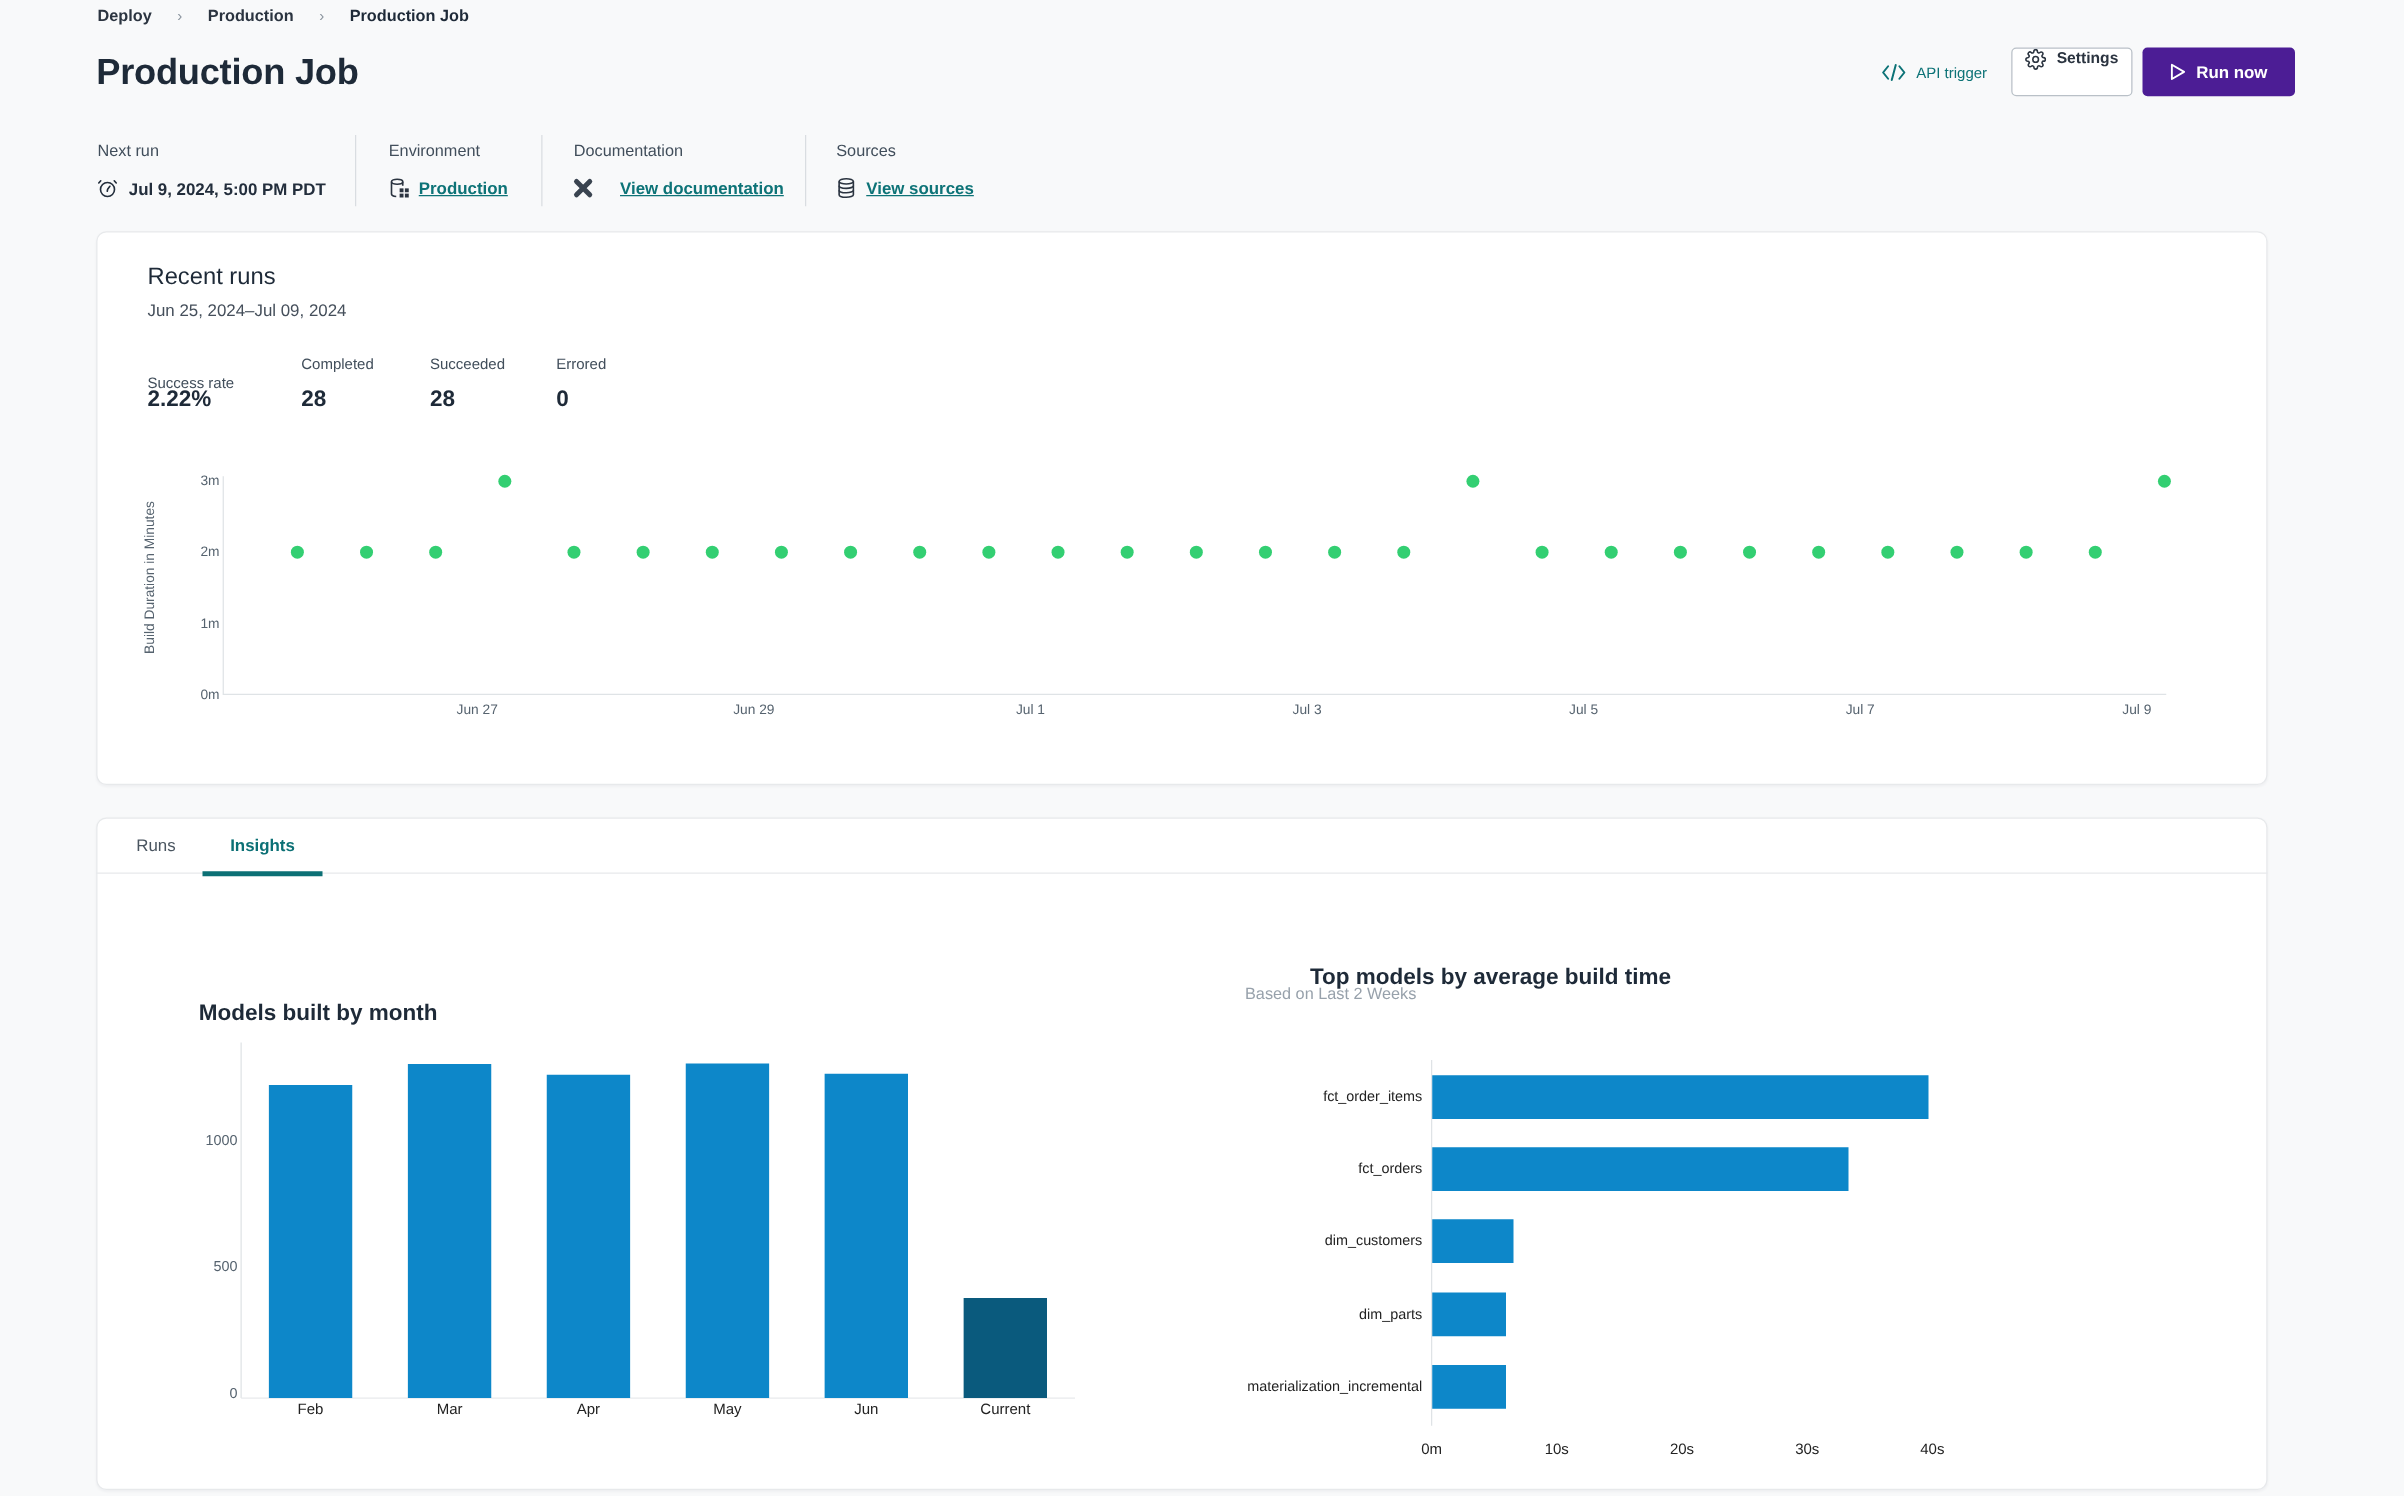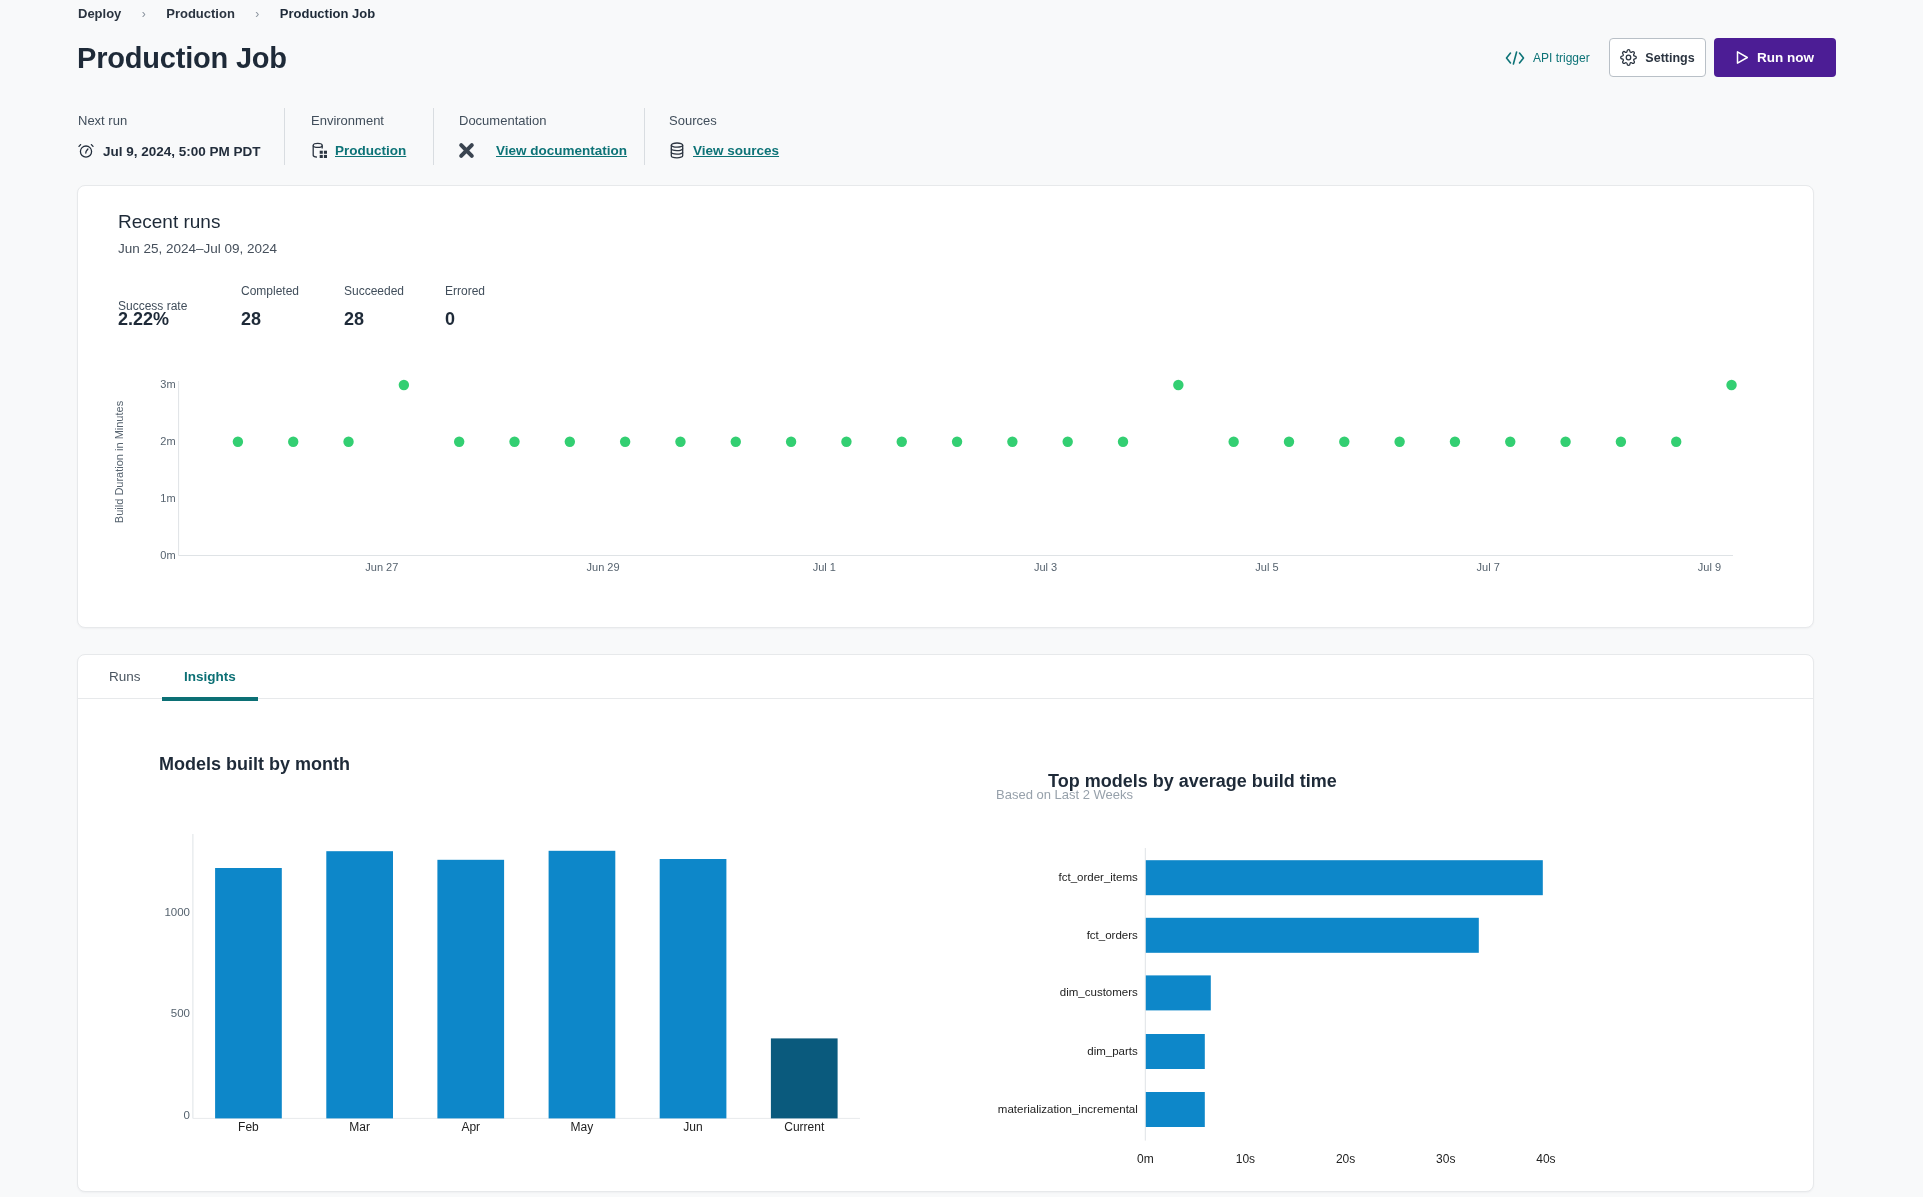--- a/index.html
+++ b/index.html
@@ -80,21 +80,21 @@
 
 <div class="abs" style="left:1505px; top:51px; display:flex; align-items:center; gap:8px; color:#0d7377;">
   <svg width="20" height="14" viewBox="0 0 20 14" fill="none" stroke="#0d7377" stroke-width="1.6" stroke-linecap="round" stroke-linejoin="round">
     <path d="M5.5 2 L1.5 7 L5.5 12"></path>
     <path d="M14.5 2 L18.5 7 L14.5 12"></path>
     <path d="M11.6 1 L8.4 13"></path>
   </svg>
   <span style="font-size:12px; font-weight:400;">API trigger</span>
 </div>
 
-<div class="abs" style="left:1609px; top:38px; width:97px; height:39px; background:#fff; border:1px solid #b9c0c7; border-radius:4px; display:flex; align-items:center; justify-content:center; gap:8px;">
+<div class="abs" style="left:1609px; top:38px; width:97px; height:39px; background:#fff; border:1px solid #b9c0c7; border-radius:4px; display:flex; align-items:flex-start; justify-content:center; gap:8px;">
   <svg width="17" height="17" viewBox="0 0 24 24" fill="none" stroke="#2b3440" stroke-width="1.8">
     <circle cx="12" cy="12" r="3.2"></circle>
     <path d="M19.4 15a1.65 1.65 0 0 0 .33 1.82l.06.06a2 2 0 1 1-2.83 2.83l-.06-.06a1.65 1.65 0 0 0-1.82-.33 1.65 1.65 0 0 0-1 1.51V21a2 2 0 1 1-4 0v-.09A1.65 1.65 0 0 0 9 19.4a1.65 1.65 0 0 0-1.82.33l-.06.06a2 2 0 1 1-2.83-2.83l.06-.06a1.65 1.65 0 0 0 .33-1.82 1.65 1.65 0 0 0-1.51-1H3a2 2 0 1 1 0-4h.09A1.65 1.65 0 0 0 4.6 9a1.65 1.65 0 0 0-.33-1.82l-.06-.06a2 2 0 1 1 2.83-2.83l.06.06a1.65 1.65 0 0 0 1.82.33H9a1.65 1.65 0 0 0 1-1.51V3a2 2 0 1 1 4 0v.09a1.65 1.65 0 0 0 1 1.51 1.65 1.65 0 0 0 1.82-.33l.06-.06a2 2 0 1 1 2.83 2.83l-.06.06a1.65 1.65 0 0 0-.33 1.82V9a1.65 1.65 0 0 0 1.51 1H21a2 2 0 1 1 0 4h-.09a1.65 1.65 0 0 0-1.51 1z"></path>
   </svg>
   <span style="font-size:12.5px; font-weight:700; color:#2b3440;">Settings</span>
 </div>
 
 <div class="abs" style="left:1714px; top:38px; width:122px; height:39px; background:#4c1d95; border-radius:4px; display:flex; align-items:center; justify-content:center; gap:8px;">
   <svg width="13" height="15" viewBox="0 0 13 15" fill="none" stroke="#fff" stroke-width="1.5" stroke-linejoin="round">
     <path d="M1.5 1.8 L11.3 7.5 L1.5 13.2 Z"></path>
@@ -158,21 +158,21 @@
     <circle cx="1599.22" cy="89.7" r="5.2" fill="#33cf72"></circle>
     <circle cx="1654.5400000000002" cy="33" r="5.2" fill="#33cf72"></circle>
   </svg>
 
 <div class="card" style="left:77px; top:654px; width:1737px; height:538px;"></div>
 <div class="abs" style="left:77px; top:654px; width:1737px; height:45px; border-bottom:1px solid #e7e9eb;"></div>
 <div class="abs" style="left:85px; top:654px; height:45px; display:flex; align-items:center; padding:0 24px; font-size:13.5px; color:#4a5560;">Runs</div>
 <div class="abs" style="left:162px; top:654px; width:96px; height:45px; display:flex; align-items:center; justify-content:center; font-size:13.5px; font-weight:700; color:#0c7075;">Insights</div>
 <div class="abs" style="left:162px; top:697px; width:96px; height:3.5px; background:#0c7075;"></div>
 
-<div class="abs chart-title" style="left:159px; top:754px;">Models built by month</div>
+<div class="abs chart-title" style="left:159px; top:800px;">Models built by month</div>
 <div class="abs chart-title" style="left:1048px; top:758px;margin-top:13px;">Top models by average build time</div>
 <div class="abs chart-sub" style="left:996px; top:787px;">Based on Last 2 Weeks</div>
 
 <svg class="abs" style="left:77px; top:826px;" width="900" height="330">
     <text class="tick" x="113" y="89.9" text-anchor="end" style="font-size:11.5px;">1000</text>
     <text class="tick" x="113" y="190.6" text-anchor="end" style="font-size:11.5px;">500</text>
     <text class="tick" x="113" y="292.7" text-anchor="end" style="font-size:11.5px;">0</text>
     <path d="M115.9 8 V292.4" stroke="#dfe3e6" fill="none"></path>
     <path d="M115.9 292.4 H783" stroke="#e8eaec" fill="none"></path>
     <rect x="138.1" y="42" width="66.7" height="250.39999999999998" fill="#0d87c9"></rect>

